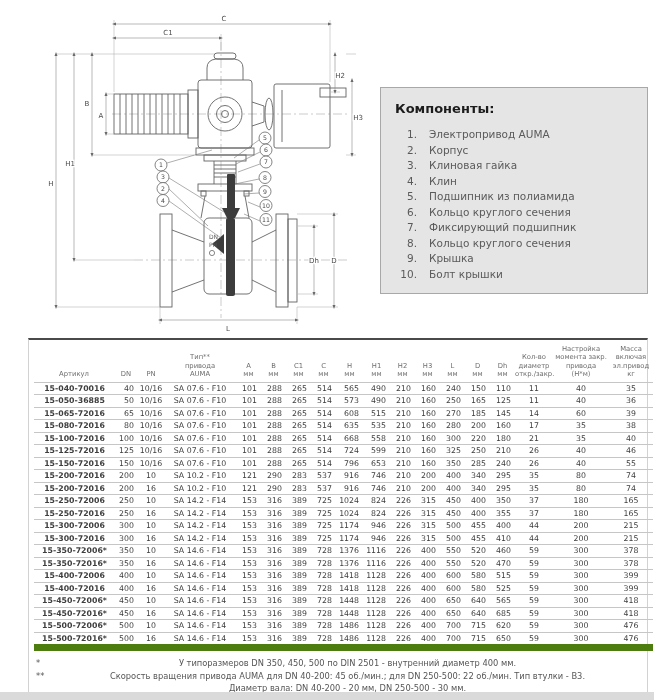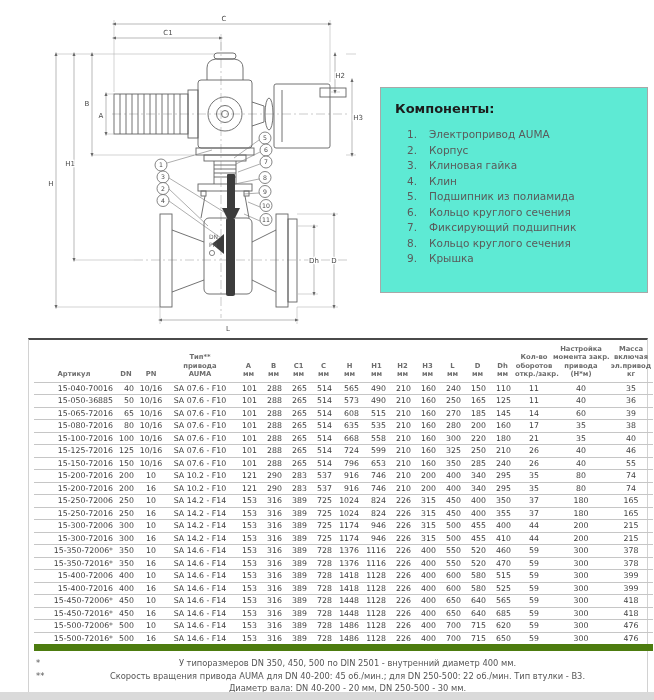--- a/index.html
+++ b/index.html
@@ -6,47 +6,47 @@
   body {
     width:654px; height:700px; position:relative; overflow:hidden;
     background:#ffffff; font-family:"DejaVu Sans", sans-serif;
   }
   svg { font-family:"DejaVu Sans", sans-serif; }
 
   
   .components-box {
     position:absolute; left:380px; top:87px; width:268px; min-height:206px;
     border:1px solid #a8a8a8; box-sizing:border-box; padding:13px 10px 10px 14px;
-    background:#5eead4;
+    background:#e5e5e5;
   }
   .components-title { font-size:13px; font-weight:bold; color:#1c1c1c; margin:0 0 12px 0; }
   .comp-row { display:flex; gap:12px; margin-bottom:3.5px; font-size:10.5px; color:#5a5a5a; }
   .comp-num { width:22px; text-align:right; flex:none; }
 
   
   .drawing { position:absolute; left:28px; top:2px; width:348px; height:332px; }
 
   
   .table-box {
     position:absolute; left:28px; top:338px; width:620px; box-sizing:border-box;
     border:1px solid #d2d2d2; border-top:2px solid #4a4a4a;
     padding:3px 5px 9px 5px; background:#fff;
   }
   .table-title { font-size:10px; font-weight:bold; color:#242424; margin:3px 0 1px 1px; }
   table.spec { width:100%; border-collapse:collapse; table-layout:fixed; }
   .spec th {
-    font-weight:bold; font-size:6.8px; color:#6d6d6d; text-align:center;
+    font-weight:normal; font-size:6.8px; color:#6d6d6d; text-align:center;
     vertical-align:bottom; padding:2px 0 3px 0; line-height:1.25; overflow:visible; white-space:nowrap;
   }
   .spec td {
     font-size:7.8px; color:#3e3e3e; padding:1px 1px 1.5px 1px;
     border-top:1px solid #c6c6c6; white-space:nowrap; overflow:visible;
   }
   .spec tbody tr:last-child td { border-bottom:7px solid #4d7c0f; }
-  td.ta-l { text-align:right; padding-left:2px; }
+  td.ta-l { text-align:center; padding-left:2px;font-weight:bold; }
   td.ta-c { text-align:center; }
   td.ta-r { text-align:right; padding-right:4px; }
 
   .footnotes { margin-top:6px; font-size:8.3px; color:#565656; line-height:1.5; }
   .fn-row { display:flex; }
   .fn-marker { width:17px; flex:none; padding-left:2px; }
   .fn-text { flex:1;text-align:center; }
 
   .bottom-band { position:absolute; left:0; bottom:0; width:654px; height:8px; background:#dadada; }
 </style>
@@ -240,20 +240,24 @@
         <span class="comp-lbl">Фиксирующий подшипник</span>
       </div>
       <div class="comp-row">
         <span class="comp-num">8.</span>
         <span class="comp-lbl">Кольцо круглого сечения</span>
       </div>
       <div class="comp-row">
         <span class="comp-num">9.</span>
         <span class="comp-lbl">Крышка</span>
       </div>
+      <div class="comp-row">
+        <span class="comp-num">10.</span>
+        <span class="comp-lbl">Болт крышки</span>
+      </div>
     </div>
 </div>
 
 <div class="table-box">
   <table class="spec" id="spec-table">
       <colgroup>
         <col style="width: 80px;">
         <col style="width: 24px;">
         <col style="width: 26px;">
         <col style="width: 72px;">
@@ -327,21 +331,21 @@
           <th>
             <div>D</div>
             <div>мм</div>
           </th>
           <th>
             <div>Dh</div>
             <div>мм</div>
           </th>
           <th>
             <div>Кол-во</div>
-            <div>оборотов</div>
+            <div>диаметр</div>
             <div>откр./закр.</div>
           </th>
           <th>
             <div>Настройка</div>
             <div>момента закр.</div>
             <div>привода</div>
             <div>(Н*м)</div>
           </th>
           <th>
             <div>Масса</div>

